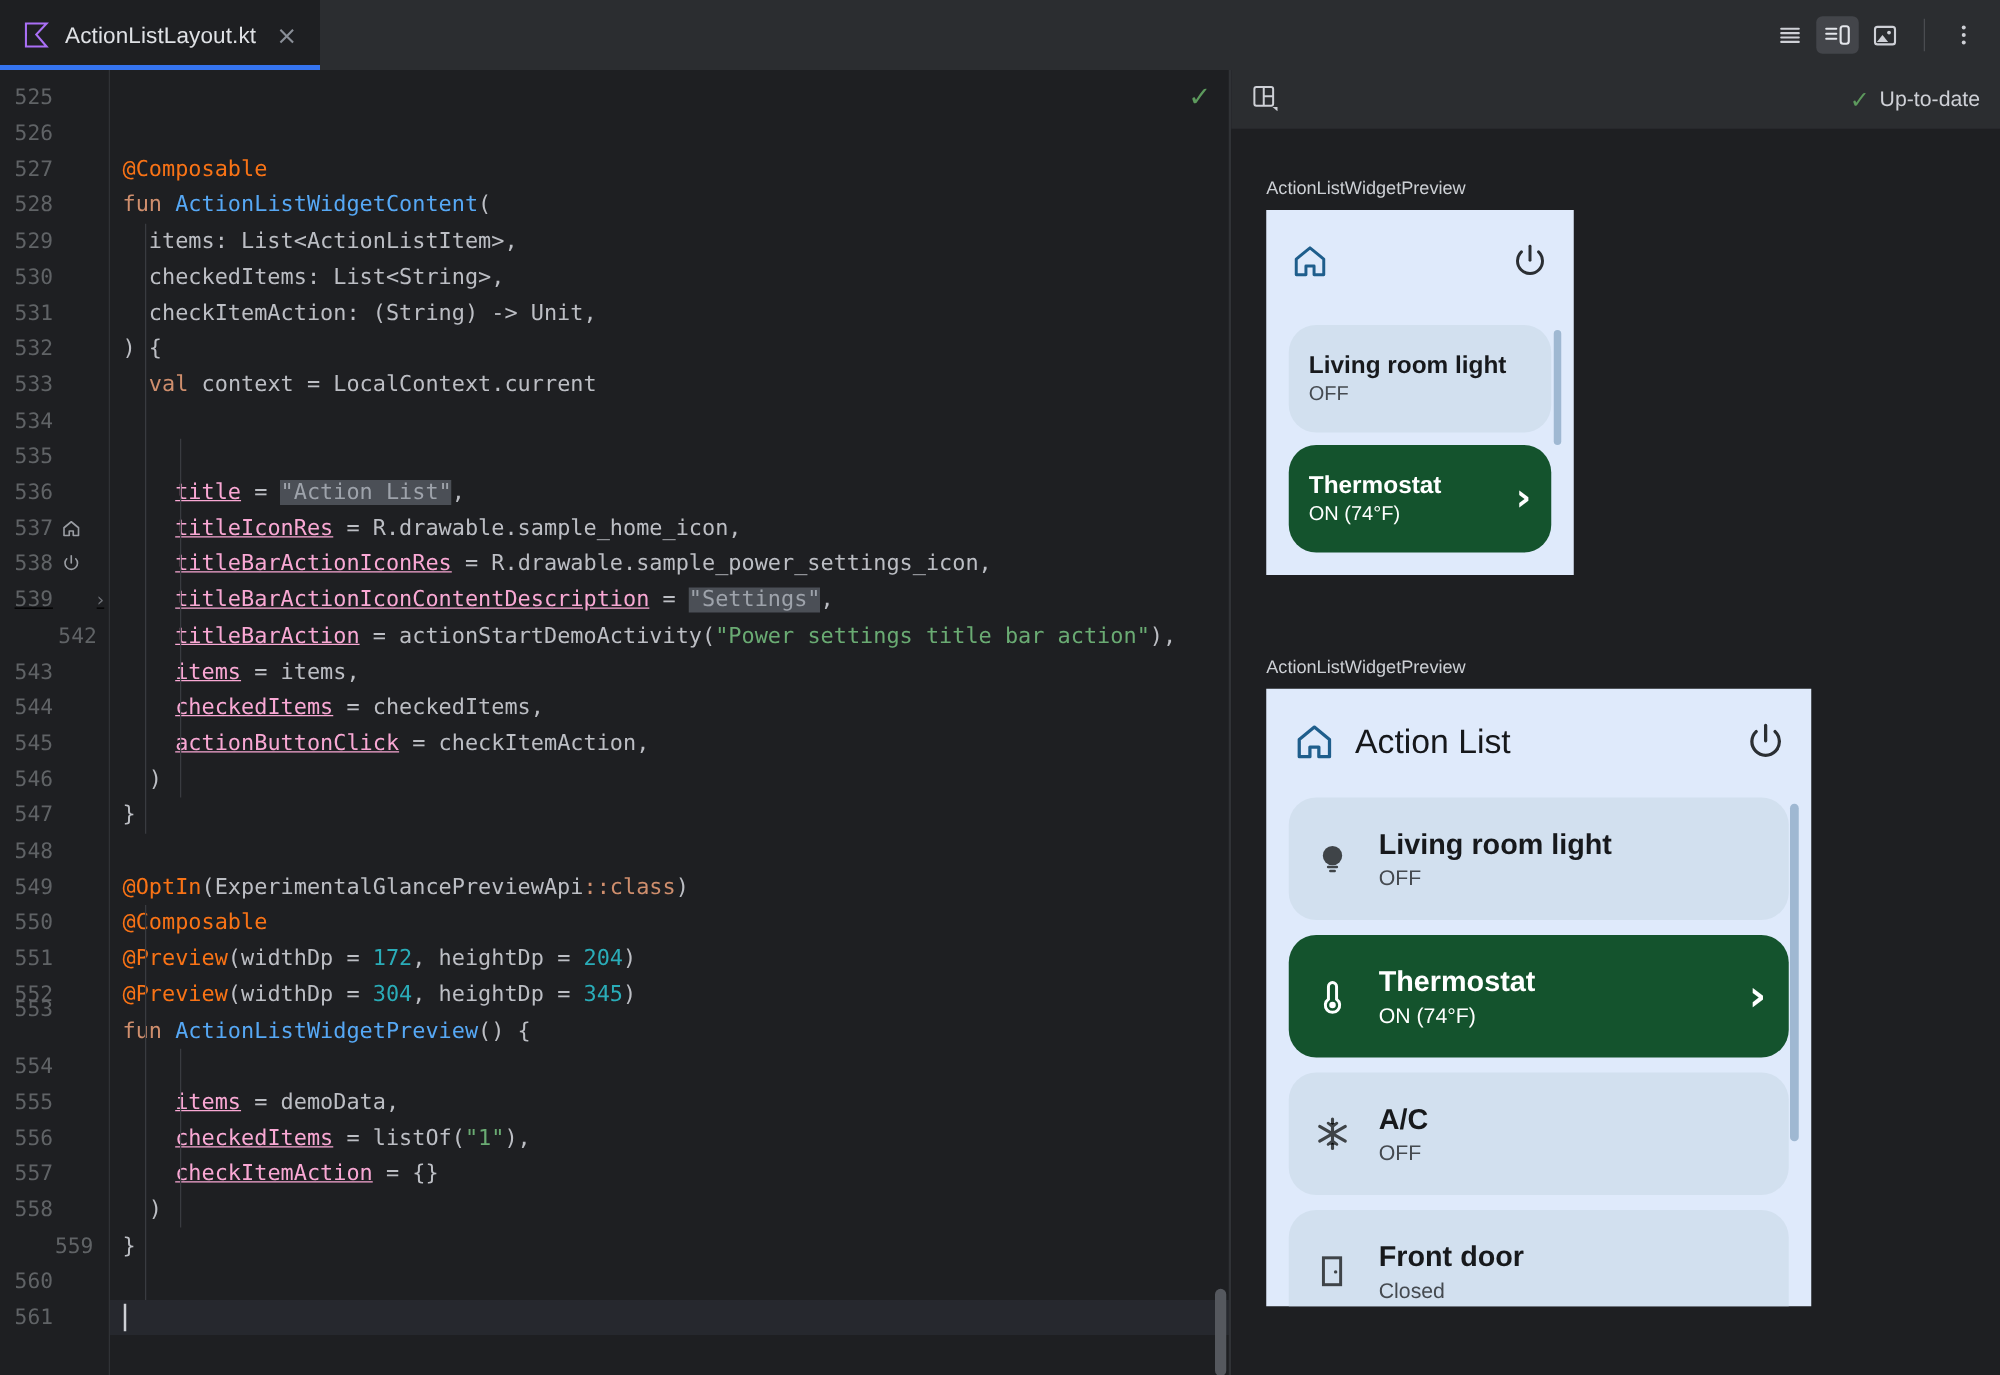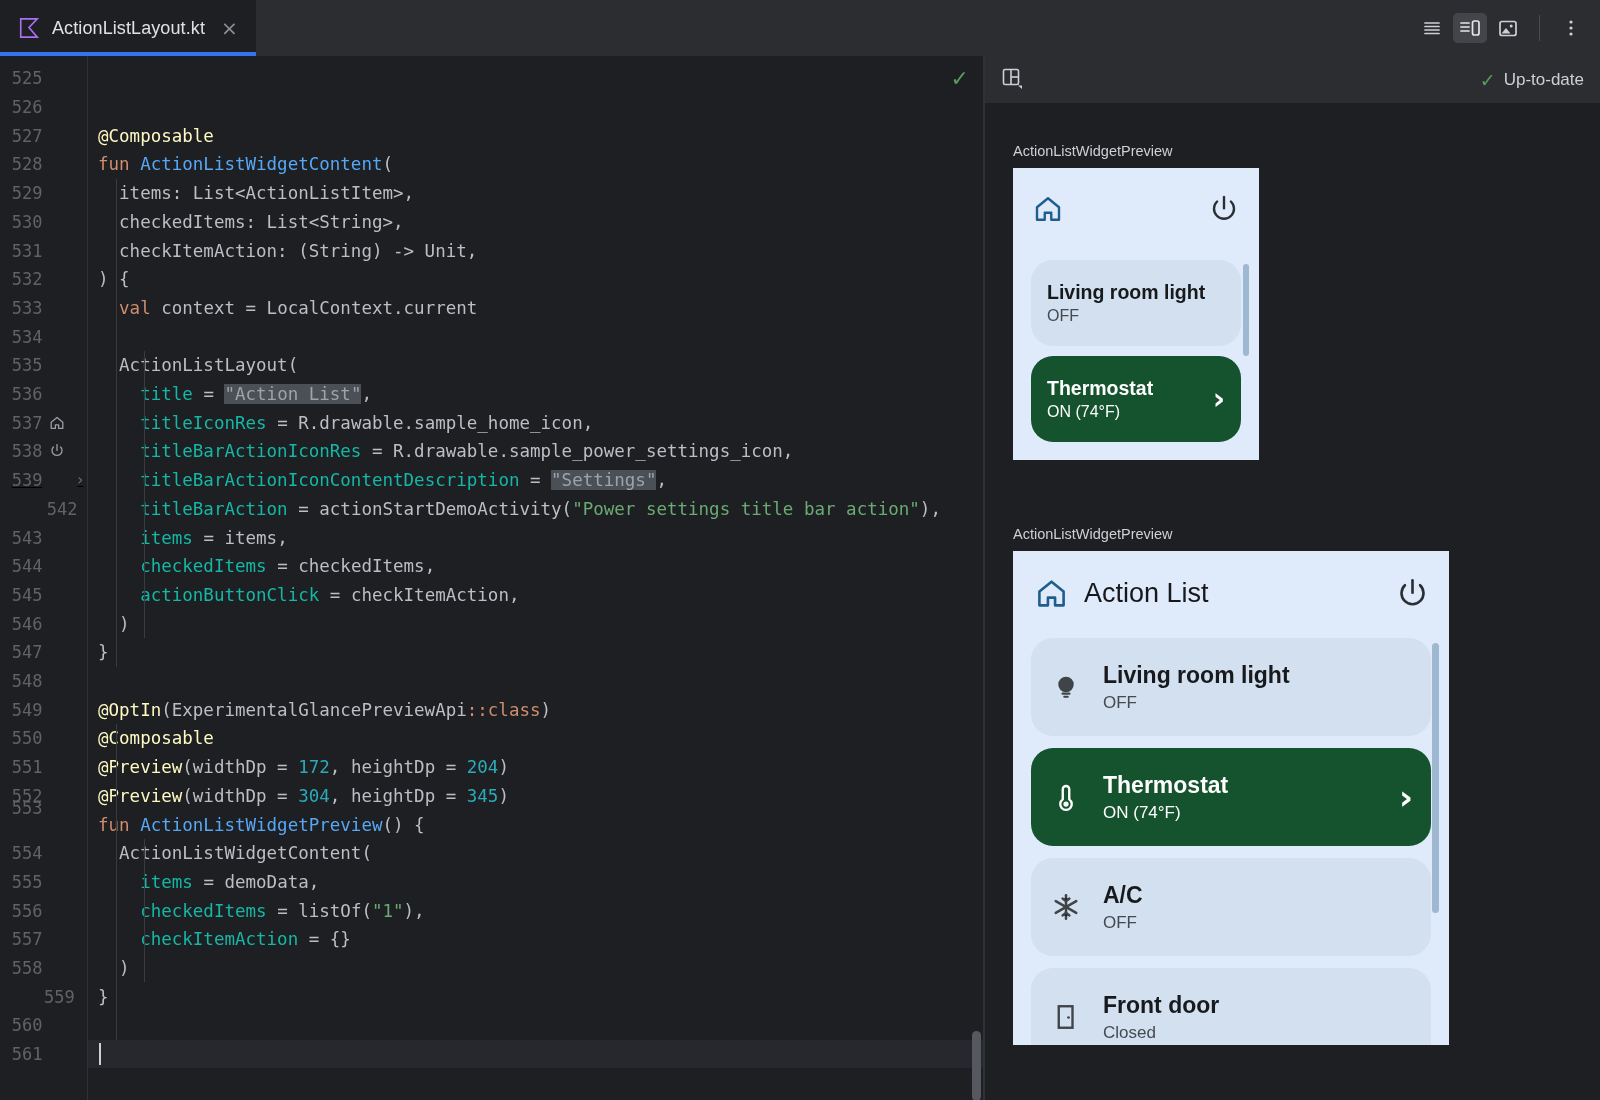--- a/index.html
+++ b/index.html
@@ -74,23 +74,23 @@
     position: absolute; left: 0; right: 0; height: 28.7px;
     display: flex; align-items: center;
     white-space: pre; font-family: "DejaVu Sans Mono", monospace;
     font-size: 17.5px; color: #bcbec4; padding-left: 10px;
   }
   .cline.current { background: #26282e; }
   .indent-guide {
     position: absolute; width: 1px; background: #393b40;
   }
   .kw   { color: #cf8e6d; }      
-  .ann  { color: #fef9c3; }      
+  .ann  { color: #f97316; }      
   .fn   { color: #56a8f5; }      
-  .par  { color: #14b8a6; }      
+  .par  { color: #f9a8d4; text-decoration: underline; }      
   .str  { color: #6aab73; }      
   .num  { color: #2aacb8; }      
   .plain{ color: #bcbec4; }
   .hl   { background: #4b4f56; color:#9ea3ab; }
 
   #caret {
     position: absolute; width: 2px; height: 22px; background: #ced0d6;
   }
   #insp-ok {
     position: absolute; right: 16px; top: 10px;
@@ -381,38 +381,36 @@
       <div class="cline" style="top: 8px;"></div>
       <div class="cline" style="top: 36.7px;"></div>
       <div class="cline" style="top: 65.4px;"><span class="ann">@Composable</span></div>
       <div class="cline" style="top: 94.1px;"><span class="kw">fun </span><span class="fn">ActionListWidgetContent</span><span class="plain">(</span></div>
       <div class="cline" style="top: 122.8px;"><span class="plain">  items: List&lt;ActionListItem&gt;,</span></div>
       <div class="cline" style="top: 151.5px;"><span class="plain">  checkedItems: List&lt;String&gt;,</span></div>
       <div class="cline" style="top: 180.2px;"><span class="plain">  checkItemAction: (String) -&gt; Unit,</span></div>
       <div class="cline" style="top: 208.9px;"><span class="plain">) {</span></div>
       <div class="cline" style="top: 237.6px;"><span class="plain">  </span><span class="kw">val </span><span class="plain">context = LocalContext.current</span></div>
       <div class="cline" style="top: 266.3px;"></div>
-      <div class="cline" style="top: 295px;"><span class="plain">  ActionListLayout(</span></div>
       <div class="cline" style="top: 323.7px;"><span class="plain">    </span><span class="par">title</span><span class="plain"> = </span><span class="hl">"Action List"</span><span class="plain">,</span></div>
       <div class="cline" style="top: 352.4px;"><span class="plain">    </span><span class="par">titleIconRes</span><span class="plain"> = R.drawable.sample_home_icon,</span></div>
       <div class="cline" style="top: 381.1px;"><span class="plain">    </span><span class="par">titleBarActionIconRes</span><span class="plain"> = R.drawable.sample_power_settings_icon,</span></div>
       <div class="cline" style="top: 409.8px;"><span class="plain">    </span><span class="par">titleBarActionIconContentDescription</span><span class="plain"> = </span><span class="hl">"Settings"</span><span class="plain">,</span></div>
       <div class="cline" style="top: 438.5px;"><span class="plain">    </span><span class="par">titleBarAction</span><span class="plain"> = actionStartDemoActivity(</span><span class="str">"Power settings title bar action"</span><span class="plain">),</span></div>
       <div class="cline" style="top: 467.2px;"><span class="plain">    </span><span class="par">items</span><span class="plain"> = items,</span></div>
       <div class="cline" style="top: 495.9px;"><span class="plain">    </span><span class="par">checkedItems</span><span class="plain"> = checkedItems,</span></div>
       <div class="cline" style="top: 524.6px;"><span class="plain">    </span><span class="par">actionButtonClick</span><span class="plain"> = checkItemAction,</span></div>
       <div class="cline" style="top: 553.3px;"><span class="plain">  )</span></div>
       <div class="cline" style="top: 582px;"><span class="plain">}</span></div>
       <div class="cline" style="top: 610.7px;"></div>
       <div class="cline" style="top: 639.4px;"><span class="ann">@OptIn</span><span class="plain">(ExperimentalGlancePreviewApi</span><span class="kw">::class</span><span class="plain">)</span></div>
       <div class="cline" style="top: 668.1px;"><span class="ann">@Composable</span></div>
       <div class="cline" style="top: 696.8px;"><span class="ann">@Preview</span><span class="plain">(widthDp = </span><span class="num">172</span><span class="plain">, heightDp = </span><span class="num">204</span><span class="plain">)</span></div>
       <div class="cline" style="top: 725.5px;"><span class="ann">@Preview</span><span class="plain">(widthDp = </span><span class="num">304</span><span class="plain">, heightDp = </span><span class="num">345</span><span class="plain">)</span></div>
       <div class="cline" style="top: 754.2px;"><span class="kw">fun </span><span class="fn">ActionListWidgetPreview</span><span class="plain">() {</span></div>
-      <div class="cline" style="top: 782.9px;"><span class="plain">  ActionListWidgetContent(</span></div>
       <div class="cline" style="top: 811.6px;"><span class="plain">    </span><span class="par">items</span><span class="plain"> = demoData,</span></div>
       <div class="cline" style="top: 840.3px;"><span class="plain">    </span><span class="par">checkedItems</span><span class="plain"> = listOf(</span><span class="str">"1"</span><span class="plain">),</span></div>
       <div class="cline" style="top: 869px;"><span class="plain">    </span><span class="par">checkItemAction</span><span class="plain"> = {}</span></div>
       <div class="cline" style="top: 897.7px;"><span class="plain">  )</span></div>
       <div class="cline" style="top: 926.4px;"><span class="plain">}</span></div>
       <div class="cline" style="top: 955.1px;"></div>
       <div class="cline current" style="top: 983.8px;"></div>
     </div>
   <div id="caret" style="left: 99px; top: 986.8px;"></div>
   <div id="insp-ok">✓</div>

